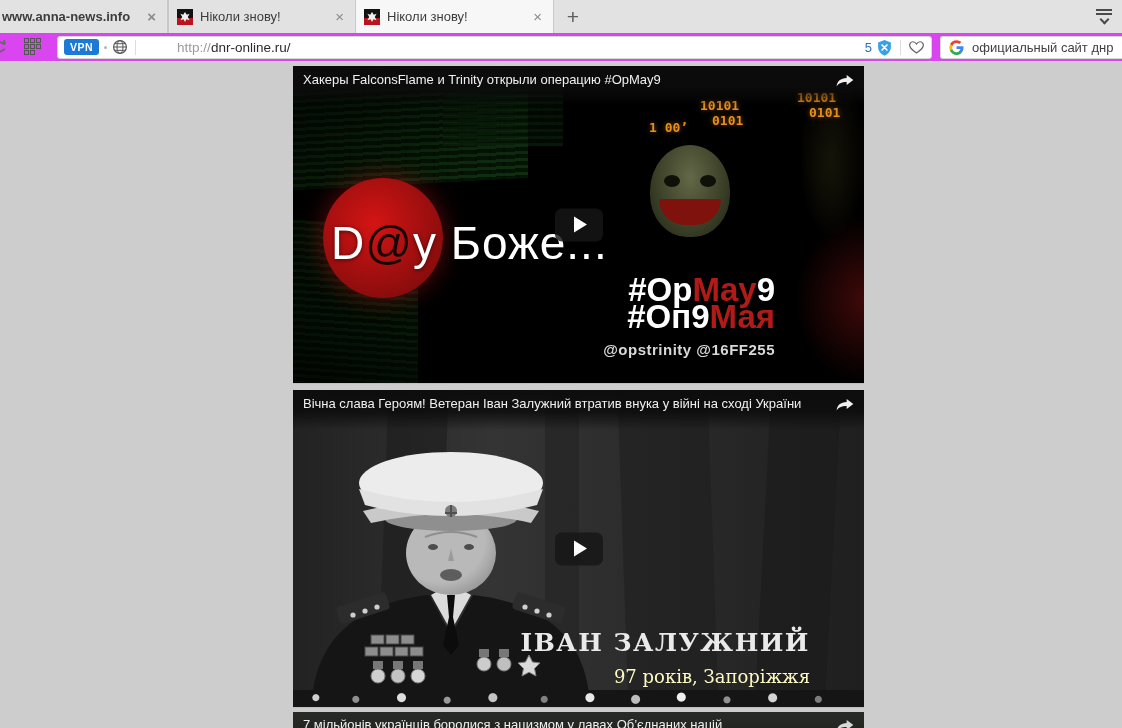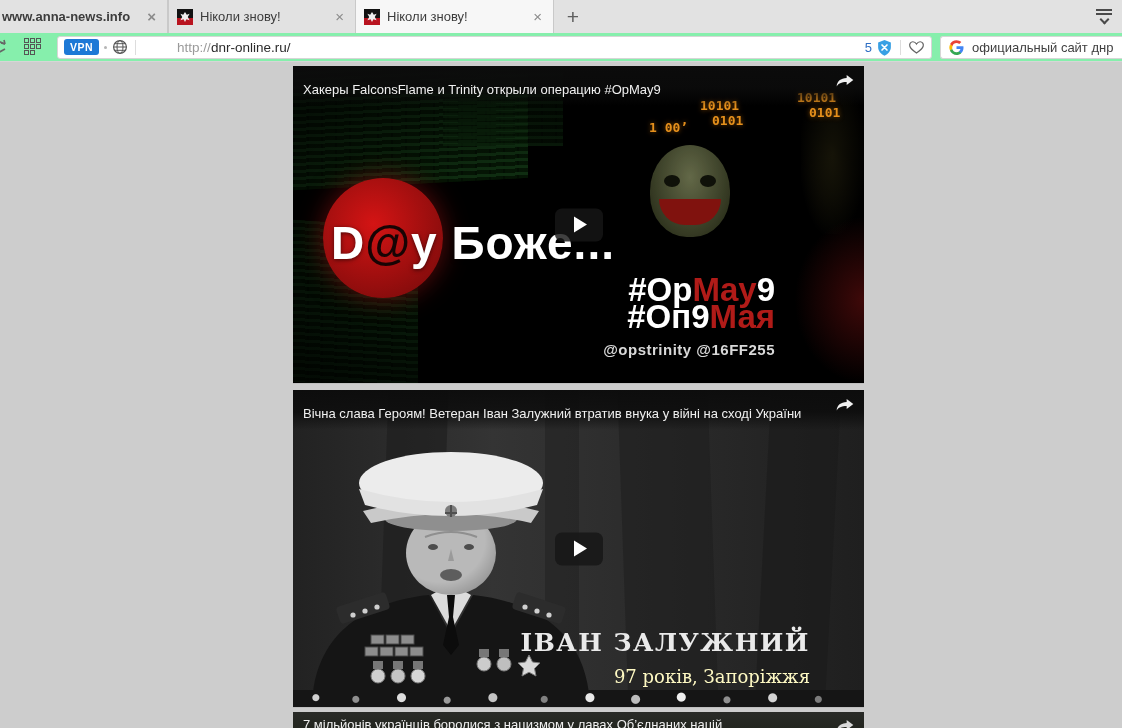--- a/index.html
+++ b/index.html
@@ -18,21 +18,21 @@
   .tab-close { color:#8b8b8b; font-size:15px; padding:0 3px; }
   .favicon { width:16px; height:16px; flex:0 0 16px; }
   .newtab { width:38px; display:flex; align-items:center; justify-content:center;
             font-size:21px; color:#5f5f5f; font-weight:400; }
   .tabmenu { position:absolute; right:8px; top:7px; width:20px; height:18px; }
   .tabmenu .bar { height:2px; background:#4a4a4a; margin:2px 2px 0 2px; }
   .tabmenu .chev { width:7px; height:7px; border-right:2px solid #4a4a4a; border-bottom:2px solid #4a4a4a;
                    transform:rotate(45deg); margin:1px auto 0 auto; }
 
   
-  .addressbar { height:29px; background:#86efac; border-bottom:1px solid #d6d6d6;
+  .addressbar { height:29px; background:#d946ef; border-bottom:1px solid #d6d6d6;
                 display:flex; align-items:center; }
   .edgeicon { width:16px; height:20px; overflow:hidden; position:relative; margin-left:0; }
   .edgeicon svg { position:absolute; left:-7px; top:0; }
   .gridicon { width:19px; height:19px; display:grid; grid-template-columns:repeat(3,5px);
               grid-auto-rows:5px; gap:1px; margin:0 0 0 8px; }
   .gridicon span { width:5px; height:5px; border:1px solid #555; background:transparent; }
   .gridicon span.empty { border:none; }
   .urlfield { flex:1; height:23px; margin-left:14px; background:#fff; border:1px solid #d6d6d6;
               border-radius:3px; display:flex; align-items:center; padding:0 6px; min-width:0; }
   .vpn { background:#1d79d6; color:#fff; font-size:10.5px; font-weight:bold; letter-spacing:.5px;
@@ -50,21 +50,21 @@
 
   
   .content { position:relative; height:666px; background:#cdcdcd; }
   .column { position:absolute; left:293px; top:4px; width:571px; }
   .video { position:relative; width:571px; overflow:hidden; background:#000; }
   .video.v1 { height:318px; margin-bottom:6px; border-bottom:1px solid #bfbfbf; }
   .video.v2 { height:318px; margin-bottom:4px; background:#2d2d2d; border-bottom:1px solid #bfbfbf; }
   .video.v3 { height:17px; background:#4d7c0f; }
   .vtitle { position:absolute; left:0; top:0; width:100%; height:40px; z-index:9;
             background:linear-gradient(to bottom, rgba(12,12,12,.96) 0%, rgba(12,12,12,.85) 55%, rgba(12,12,12,0) 100%);
-            color:#f0f0f0; font-size:13px; padding:16px 36px 0 10px; white-space:nowrap; overflow:hidden; }
+            color:#f0f0f0; font-size:13px; padding:6px 36px 0 10px; white-space:nowrap; overflow:hidden; }
   .v3 .vtitle { background:linear-gradient(to bottom, rgba(40,40,40,.97), rgba(20,20,20,.9)); padding-top:5px; }
   .share { position:absolute; right:9px; top:5px; z-index:10; width:20px; height:18px; }
   .play { position:absolute; left:50%; top:50%; transform:translate(-50%,-50%); z-index:8;
           width:48px; height:33px; background:rgba(22,22,22,.82); border-radius:7px;
           display:flex; align-items:center; justify-content:center; }
   .play .tri { width:0; height:0; border-left:13px solid #fff; border-top:8px solid transparent;
                border-bottom:8px solid transparent; margin-left:3px; }
 
   
   .v1-rack { position:absolute; opacity:.85;
@@ -75,21 +75,21 @@
   .v1-rack.b { left:0; top:158px; width:125px; height:162px; opacity:.6; transform:skewY(4deg); }
   .v1-rack.c { left:150px; top:0; width:120px; height:80px; opacity:.5; }
   .v1-shade { position:absolute; inset:0; background:radial-gradient(ellipse at 45% 55%, rgba(0,0,0,0) 30%, rgba(0,0,0,.65) 75%); }
   .v1-glow { position:absolute; right:0; top:150px; width:70px; height:168px;
              background:radial-gradient(ellipse at right, rgba(140,20,20,.45), transparent 70%); }
   .v1-blob { position:absolute; left:508px; top:8px; width:63px; height:160px;
              background:radial-gradient(ellipse, rgba(110,100,40,.5), transparent 75%); }
   .v1-circle { position:absolute; left:30px; top:112px; width:120px; height:120px; border-radius:50%;
                background:radial-gradient(circle at 42% 38%, #d41414, #8e0d0d 70%, #6e0a0a);
                box-shadow:0 0 26px rgba(170,20,20,.55); }
-  .v1-big { position:absolute; left:38px; top:150px; z-index:5; font-size:46px; font-weight:bold;
+  .v1-big { position:absolute; left:38px; top:150px; z-index:5; font-size:46px; font-weight:normal;
             color:#fff; letter-spacing:1px; white-space:nowrap; text-shadow:0 1px 4px rgba(0,0,0,.6); }
   .v1-big .at { color:#170404; text-shadow:none; }
   .mask { position:absolute; left:357px; top:79px; width:80px; height:92px; border-radius:50% 50% 46% 46%;
           background:radial-gradient(ellipse at 50% 35%, #6e7450, #3a3f26 70%, #20230f); opacity:.9; }
   .mask .eye { position:absolute; top:30px; width:16px; height:12px; border-radius:50%; background:#11130a; }
   .mask .eye.l { left:14px; } .mask .eye.r { right:14px; }
   .mask .smile { position:absolute; left:9px; bottom:12px; width:62px; height:26px;
                  border-radius:0 0 60px 60px; background:#8e1410; }
   .bin { position:absolute; z-index:4; font-family:"DejaVu Sans Mono", monospace; font-size:13px;
          font-weight:bold; color:#e5901c; line-height:15px; text-shadow:0 0 5px rgba(220,120,10,.6); }

